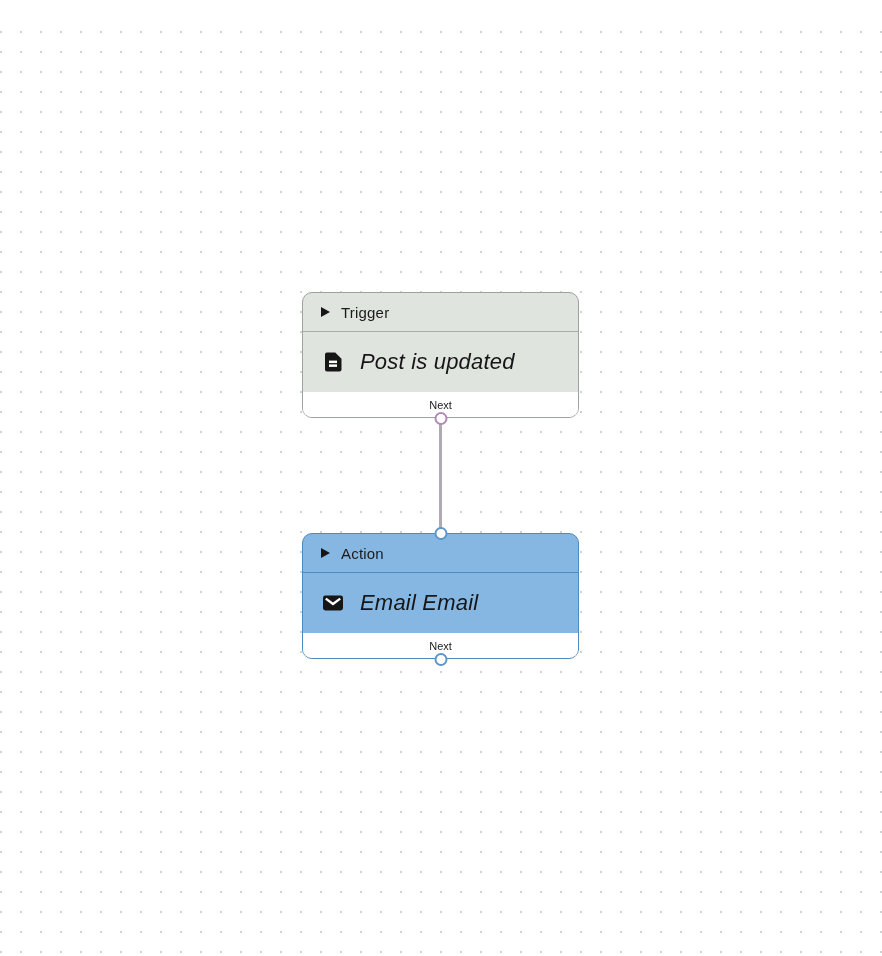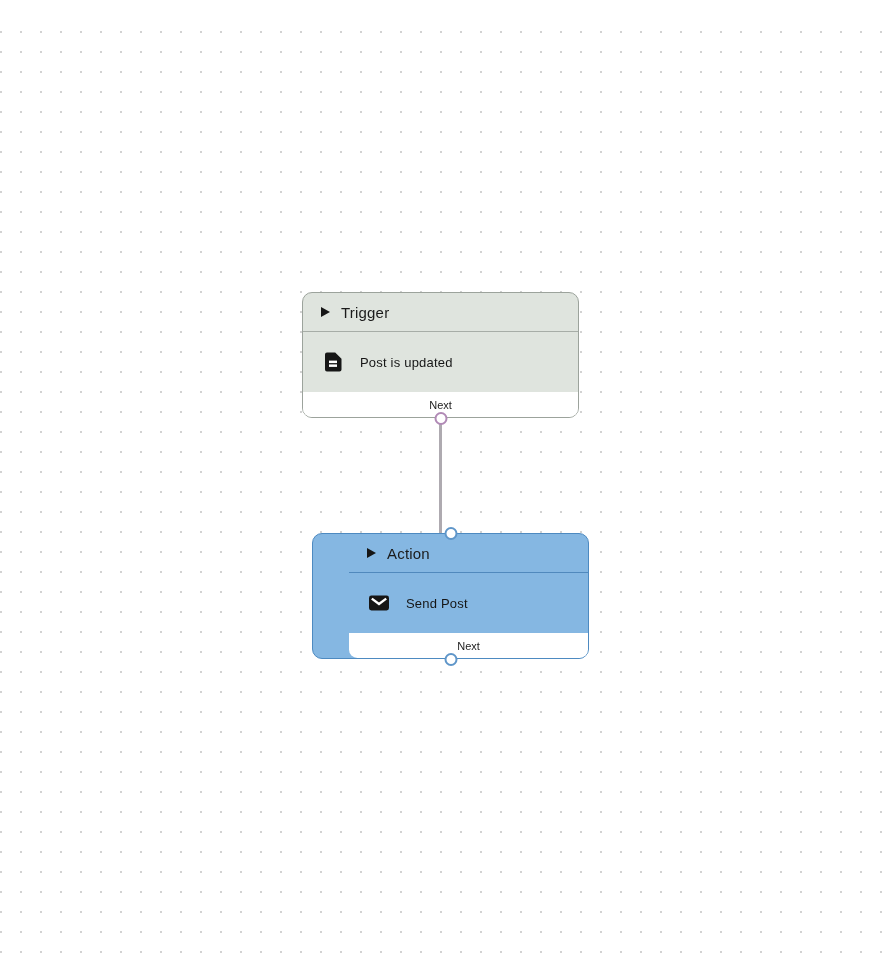--- a/index.html
+++ b/index.html
@@ -48,23 +48,24 @@
     border-width: 5.5px 0 5.5px 9px;
     border-color: transparent transparent transparent #161616;
     flex: 0 0 auto;
   }
   .node-body {
     display: flex;
     align-items: center;
     gap: 15px;
     height: 60px;
     padding: 0 18px;
-    font-size: 13px;
+    font-size: 22px;
     color: #161616;
     letter-spacing: 0.2px;
+    font-style: italic;
   }
   .node-icon {
     width: 24px;
     height: 24px;
     flex: 0 0 auto;
     display: inline-flex;
   }
   .node-footer {
     position: relative;
     display: flex;
@@ -111,33 +112,33 @@
         </svg>
       </span>
       <span>Post is updated</span>
     </div>
     <div class="node-footer">
       <span>Next</span>
     </div>
     <span class="port port-out" style="border-color: rgb(177, 138, 182);"></span>
   </div>
 
-  <div class="node" style="left: 312px; top: 507px; background: rgb(133, 183, 226); border-color: rgb(77, 138, 193); padding-left: 36px;">
+  <div class="node" style="left: 302px; top: 507px; background: rgb(133, 183, 226); border-color: rgb(77, 138, 193);">
     <div class="node-header" style="border-bottom-color: rgb(80, 137, 189);">
       <span class="caret"></span>
       <span>Action</span>
     </div>
     <div class="node-body">
       <span class="node-icon">
         <svg viewBox="0 0 24 24" width="24" height="24">
           <rect x="2" y="4.5" width="20" height="15" rx="2.4" fill="#161616"></rect>
           <path d="M4.8 7.6 L12 13 L19.2 7.6" stroke="#ffffff" stroke-width="2.4" fill="none"></path>
         </svg>
       </span>
-      <span>Send Post</span>
+      <span>Email Email</span>
     </div>
     <div class="node-footer">
       <span>Next</span>
     </div>
     <span class="port port-in" style="border-color: rgb(95, 150, 201);"></span>
     <span class="port port-out" style="border-color: rgb(95, 150, 201);"></span>
   </div>
 
 </div>
 

